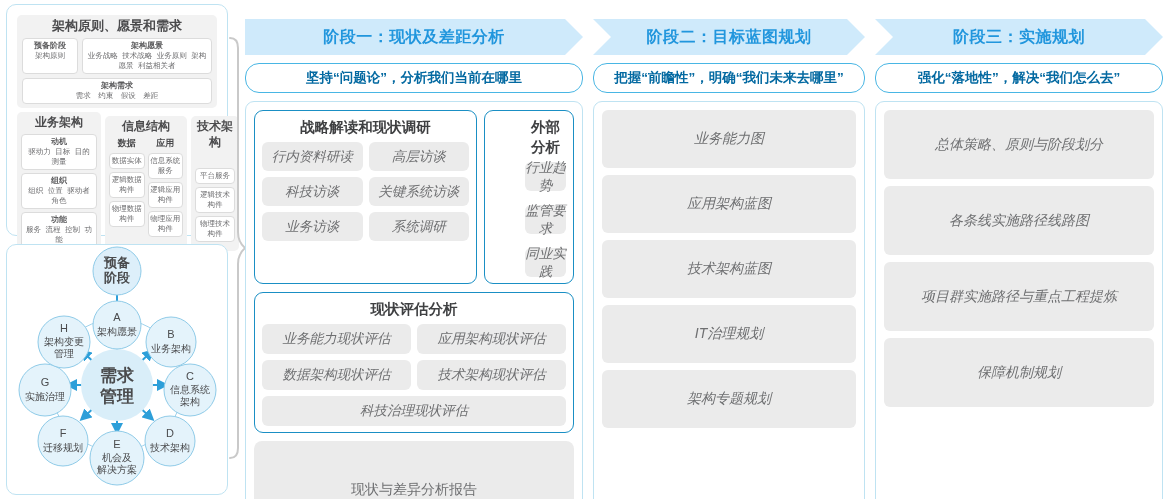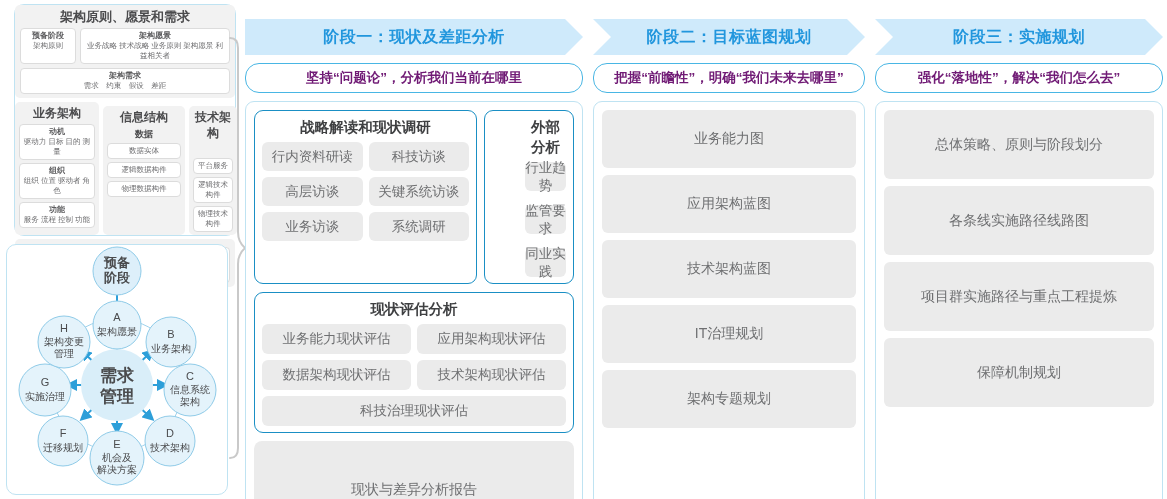--- a/index.html
+++ b/index.html
@@ -9,21 +9,21 @@
     color:#58595b;
   }
   .stage{position:relative;width:1167px;height:499px;}
 
   
   .left-col{position:absolute;left:6px;top:4px;width:222px;height:491px;}
   .panel{
     border:1.5px solid #bfe3f2;border-radius:10px;background:#fff;
     box-sizing:border-box;
   }
-  .togaf-panel{position:absolute;left:8px;top:0;width:222px;height:232px;padding:0;}
+  .togaf-panel{position:absolute;left:0;top:0;width:222px;height:232px;padding:10px;font-family:Liberation Mono, monospace;}
   .cycle-panel{position:absolute;left:0;top:240px;width:222px;height:251px;}
 
   .grp{background:#f2f2f2;border-radius:5px;padding:4px 5px;box-sizing:border-box;}
   .grp + .grp{margin-top:4px;}
   .grp-title{font-size:13px;font-weight:bold;color:#4b4b4d;text-align:center;line-height:16px;}
   .cell{
     background:#fff;border:1px solid #dcdcdc;border-radius:4px;
     box-sizing:border-box;text-align:center;padding:2px 3px;
   }
   .cell-title{font-size:8px;font-weight:bold;color:#5b5b5d;line-height:10px;}
@@ -76,21 +76,21 @@
   }
   .hdr-band.arrow{
     clip-path:polygon(0 0, calc(100% - 18px) 0, 100% 50%, calc(100% - 18px) 100%, 0 100%);
   }
   .hdr-band.arrow-in{
     clip-path:polygon(0 0, calc(100% - 18px) 0, 100% 50%, calc(100% - 18px) 100%, 0 100%, 18px 50%);
   }
   .sub-band{
     margin-top:8px;height:30px;border:1.5px solid #49b6e4;border-radius:14px;
     display:flex;align-items:center;justify-content:center;
-    font-size:13.5px;font-weight:bold;color:#701a75;box-sizing:border-box;
+    font-size:13.5px;font-weight:bold;color:#0369a1;box-sizing:border-box;
     background:#fff;
   }
 
   .body-box{
     margin-top:8px;border:1.5px solid #bfe3f2;border-radius:9px;
     background:#fff;box-sizing:border-box;padding:8px;
   }
   .p1 .body-box{height:410px;padding:8px 8px;}
   .p2 .body-box,.p3 .body-box{height:410px;padding:8px;}
 
@@ -98,21 +98,21 @@
     border:1.5px solid #1a8fc4;border-radius:9px;background:#fff;
     box-sizing:border-box;padding:6px 7px;
   }
   .blue-card-title{
     font-size:14.5px;font-weight:bold;color:#3f4042;text-align:center;
     line-height:20px;margin-bottom:5px;
   }
   .chip{
     background:#ebebeb;border-radius:6px;color:#6e6f71;
     display:flex;align-items:center;justify-content:center;
-    font-size:13.5px;box-sizing:border-box;text-align:center;
+    font-size:13.5px;box-sizing:border-box;text-align:center;font-style:italic;
   }
 
   .sec1{display:flex;gap:7px;}
   .sec1-left{flex:1;}
   .sec1-right{width:90px;padding-left:40px;}
   .grid2{display:grid;grid-template-columns:1fr 1fr;gap:6px;}
   .grid1{display:grid;grid-template-columns:1fr;gap:14px;}
   .h30{height:29px;}
   .h31{height:30px;}
 
@@ -175,20 +175,26 @@
         </div>
 
         <div class="grp col-info">
           <div class="grp-title" style="font-size:12px;">信息结构</div>
           <div class="subcol">
             <div>
               <div class="mini-hdr" style="margin-top:3px;">数据</div>
               <div class="mini">数据实体</div>
               <div class="mini">逻辑数据构件</div>
               <div class="mini">物理数据构件</div>
+            </div>
+            <div>
+              <div class="mini-hdr" style="margin-top:3px;">应用</div>
+              <div class="mini">信息系统服务</div>
+              <div class="mini">逻辑应用构件</div>
+              <div class="mini">物理应用构件</div>
             </div>
           </div>
         </div>
 
         <div class="grp col-tech">
           <div class="grp-title" style="font-size:12px;">技术架构</div>
           <div class="mini" style="margin-top:17px;">平台服务</div>
           <div class="mini">逻辑技术构件</div>
           <div class="mini">物理技术构件</div>
         </div>
@@ -298,22 +304,22 @@
     <div class="phase p1">
       <div class="hdr-band arrow">阶段一：现状及差距分析</div>
       <div class="sub-band">坚持“问题论”，分析我们当前在哪里</div>
       <div class="body-box">
 
         <div class="sec1">
           <div class="blue-card sec1-left">
             <div class="blue-card-title">战略解读和现状调研</div>
             <div class="grid2">
               <div class="chip h30">行内资料研读</div>
+              <div class="chip h30">高层访谈</div>
               <div class="chip h30">科技访谈</div>
-              <div class="chip h30">高层访谈</div>
               <div class="chip h30">关键系统访谈</div>
               <div class="chip h30">业务访谈</div>
               <div class="chip h30">系统调研</div>
             </div>
           </div>
           <div class="blue-card sec1-right">
             <div class="blue-card-title">外部分析</div>
             <div class="grid1">
               <div class="chip h30">行业趋势</div>
               <div class="chip h30">监管要求</div>

